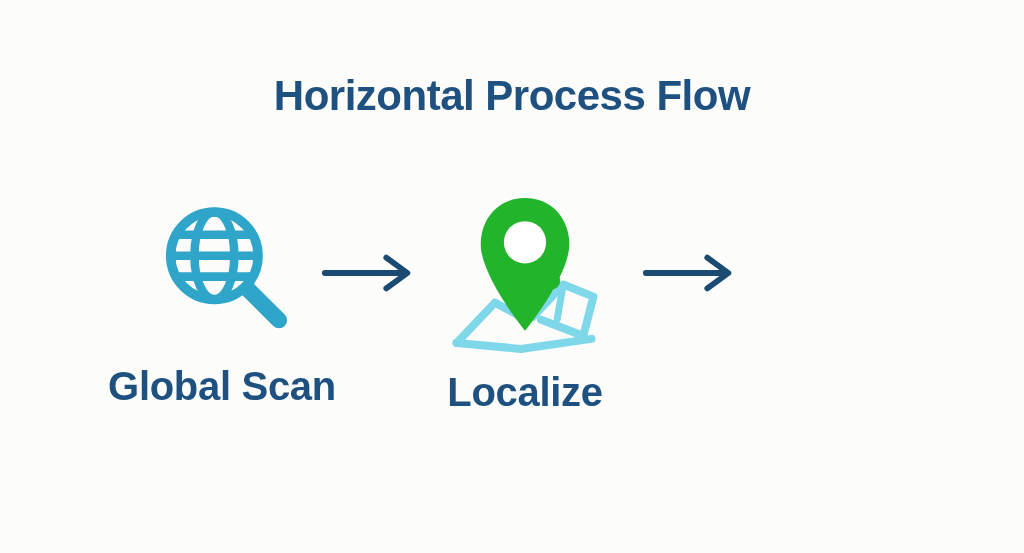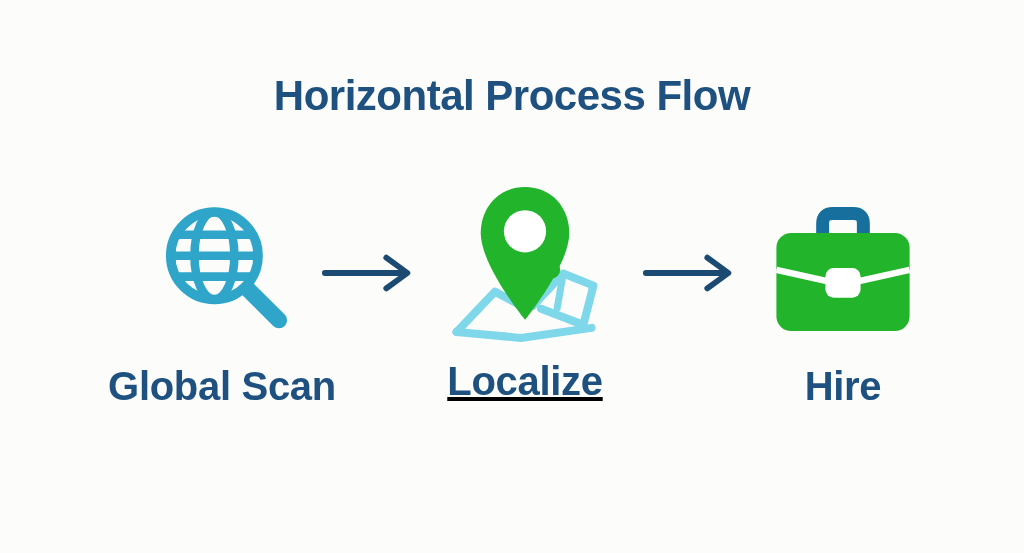--- a/index.html
+++ b/index.html
@@ -27,21 +27,21 @@
   }
 
   .step {
     position: absolute;
     width: 300px;
     display: flex;
     flex-direction: column;
     align-items: center;
   }
   .step-1 { left: 72px;  top: 188px; }
-  .step-2 { left: 375px; top: 183px; text-decoration: underline; }
+  .step-2 { left: 375px; top: 194px; }
   .step-3 { left: 693px; top: 188px; }
 
   .icon-box {
     height: 162px;
     display: flex;
     align-items: center;
     justify-content: center;
   }
 
   .step-label {
@@ -123,29 +123,14 @@
     <div class="step-label">Localize</div>
   </div>
 
   <div class="arrow arrow-2">
     <svg width="96" height="44" viewBox="0 0 100 44" aria-hidden="true">
       <line class="st-arrow" x1="4" y1="22" x2="86" y2="22" stroke-width="6" stroke-linecap="round"></line>
       <path class="st-arrow" d="M 68 6 L 90 22 L 68 38" fill="none" stroke-width="6" stroke-linecap="round" stroke-linejoin="round"></path>
     </svg>
   </div>
 
-  <div class="step step-3">
-    <div class="icon-box">
-      <svg width="148" height="140" viewBox="0 0 160 150" aria-hidden="true">
-
-        <path class="st-handle" d="M 58 42 L 58 26 Q 58 15 69 15 L 91 15 Q 102 15 102 26 L 102 42" fill="none" stroke-width="14" stroke-linejoin="round"></path>
-
-        <rect class="fl-green" x="8" y="36" width="144" height="106" rx="16"></rect>
-
-        <path class="st-white" d="M 8 76 L 80 92 L 152 76" fill="none" stroke-width="7"></path>
-
-        <rect class="fl-white" x="61" y="74" width="38" height="32" rx="9"></rect>
-      </svg>
-    </div>
-    <div class="step-label">Hire</div>
-  </div>
 
 </div>
 
 </body></html>

